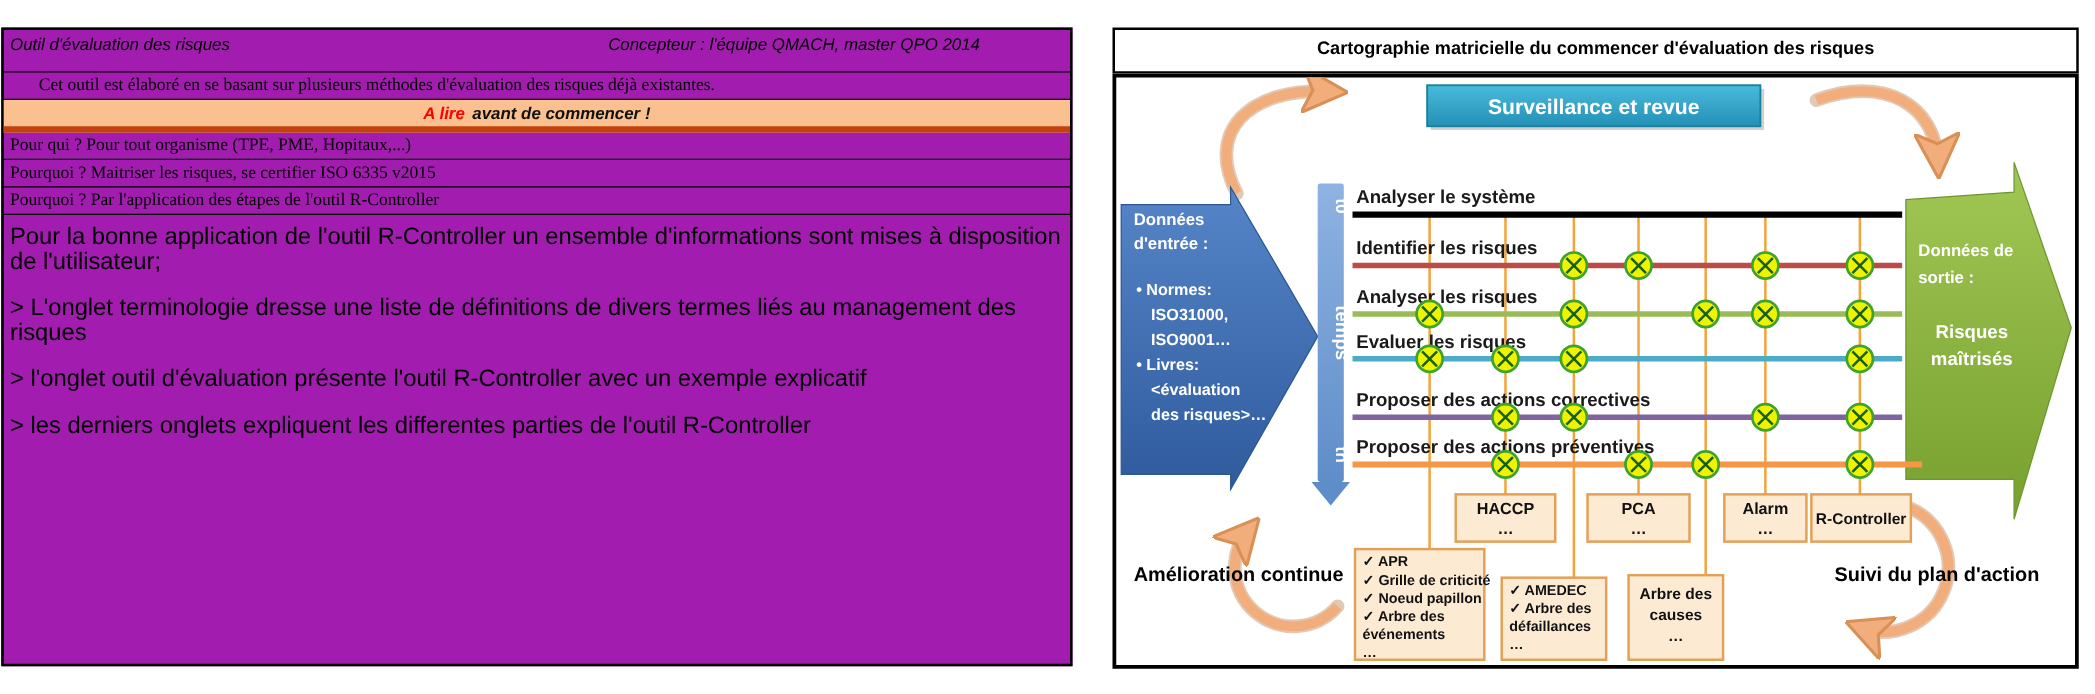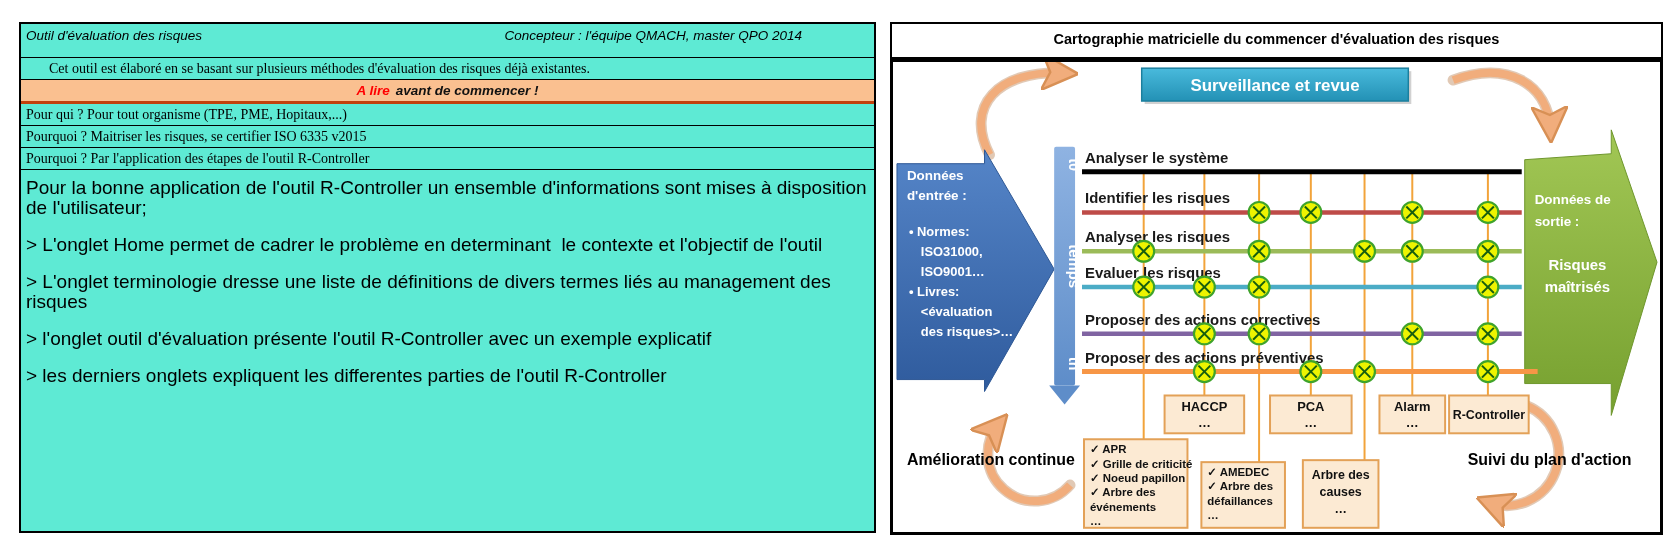--- a/index.html
+++ b/index.html
@@ -1,28 +1,28 @@
 <!DOCTYPE html>
 <html><head>
 <meta charset="utf-8">
 <style>
   html,body{margin:0;padding:0;background:#fff;}
   .stage{position:relative;width:1676px;height:555px;background:#ffffff;
          font-family:"Liberation Sans",sans-serif;color:#000;overflow:hidden;}
 
   
-  .lp{position:absolute;left:19px;top:22px;width:853px;height:507px;
-      border:2px solid #000;background:#5eead4;display:flex;flex-direction:column;}
+  .lp{position:absolute;left:1px;top:22px;width:853px;height:507px;
+      border:2px solid #000;background:#a21caf;display:flex;flex-direction:column;}
   .lp-titlerow{position:relative;height:33px;border-bottom:1px solid #000;flex:none;}
   .lp-title{position:absolute;left:5px;top:4px;font-size:13.5px;font-style:italic;}
   .lp-designer{position:absolute;right:72px;top:4px;font-size:13.5px;font-style:italic;}
   .lp-row{flex:none;height:21px;line-height:21px;border-bottom:1px solid #000;
           padding-left:5px;font-size:14px;white-space:nowrap;overflow:hidden;font-family:Liberation Serif, serif;}
   .lp-row.indent{padding-left:28px;}
-  .lp-band{flex:none;height:21px;line-height:21px;border-bottom:3px solid #c2410c;
+  .lp-band{flex:none;height:21px;line-height:21px;border-bottom:5px solid #c2410c;
            background:#FAC090;text-align:center;font-size:13.5px;font-weight:bold;font-style:italic;}
   .lp-band .red{color:#FF0000;margin-right:6px;}
   .lp-band .dark{color:#111;}
   .lp-body{flex:1 1 auto;padding:8px 5px 0 5px;font-size:19px;}
   .lp-body .para{margin:0 0 17px 0;line-height:20px;white-space:pre-wrap;}
 
   
   .rp-titlebar{position:absolute;left:890px;top:22px;width:769px;height:33px;
                border:2px solid #000;background:#fff;text-align:center;
                font-size:14.5px;font-weight:bold;line-height:31px;}
@@ -42,21 +42,20 @@
     </div>
     <div class="lp-row indent">Cet outil est élaboré en se basant sur plusieurs méthodes d'évaluation des risques déjà existantes.</div>
     <div class="lp-band">
       <span class="red">A lire</span><span class="dark">avant de commencer !</span>
     </div>
     <div class="lp-row">Pour qui ? Pour tout organisme (TPE, PME, Hopitaux,...)</div>
     <div class="lp-row">Pourquoi ? Maitriser les risques, se certifier ISO 6335 v2015</div>
     <div class="lp-row">Pourquoi ? Par l'application des étapes de l'outil R-Controller</div>
     <div class="lp-body">
       <div class="para">Pour la bonne application de l'outil R-Controller un ensemble d'informations sont mises à disposition de l'utilisateur;</div>
-      <div class="para">&gt; L'onglet Home permet de cadrer le problème en determinant  le contexte et l'objectif de l'outil</div>
       <div class="para">&gt; L'onglet terminologie dresse une liste de définitions de divers termes liés au management des risques</div>
       <div class="para">&gt; l'onglet outil d'évaluation présente l'outil R-Controller avec un exemple explicatif</div>
       <div class="para">&gt; les derniers onglets expliquent les differentes parties de l'outil R-Controller</div>
     </div>
   </div>
 
   <div class="rp-titlebar">Cartographie matricielle du commencer d'évaluation des risques</div>
   <div class="rp-main">
     <svg id="diagram" width="767" height="470" viewBox="0 0 771 470">
         <defs>

